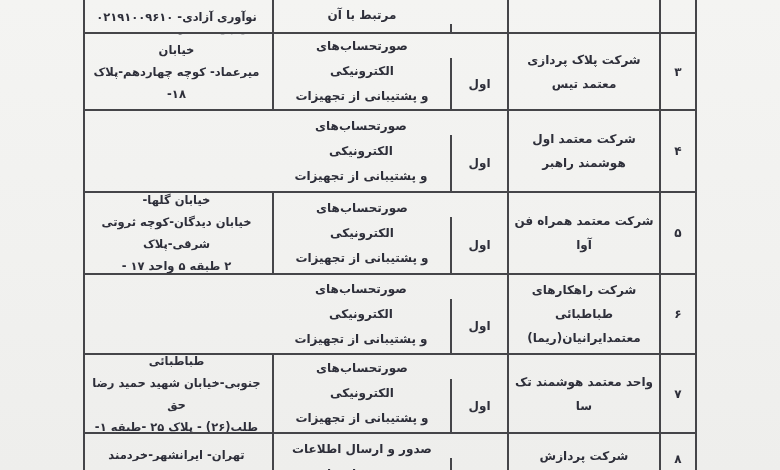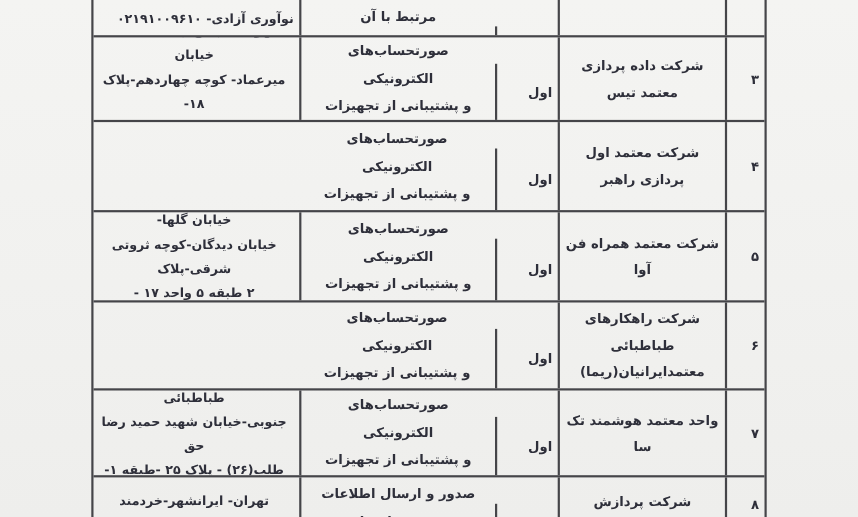--- a/index.html
+++ b/index.html
@@ -34,20 +34,21 @@
     display: flex;
     flex-direction: row; 
     border-bottom: 2px solid #454549;
     box-sizing: border-box;
   }
   .row:last-child { border-bottom: none; }
   .cell {
     box-sizing: border-box;
     display: flex;
     align-items: center;
+    justify-content: center;
     text-align: center;
     padding: 2px 5px;
     overflow: hidden;
     border-left: 2px solid #454549; 
   }
   .cell:last-child { border-left: none; }
   .cell-num      { flex: 0 0 36px; }
   .cell-company  { flex: 0 0 152px; line-height: 24px; }
   .cell-grade    { flex: 0 0 57px; margin-top: 24px; }
   .cell-services { flex: 0 0 178px; line-height: 25px; }
@@ -90,21 +91,21 @@
       <div class="cell cell-address">
         <span class="multiline">نوآوری آزادی- ۰۲۱۹۱۰۰۹۶۱۰</span>
       </div>
     </div>
 
     <div class="row row-h-3">
       <div class="cell cell-num">
         <span>۳</span>
       </div>
       <div class="cell cell-company">
-        <span class="multiline">شرکت داده پردازی معتمد تیس</span>
+        <span class="multiline">شرکت پلاک پردازی معتمد تیس</span>
       </div>
       <div class="cell cell-grade">
         <span>اول</span>
       </div>
       <div class="cell cell-services">
         <span class="multiline">صدور و ارسال اطلاعات صورتحساب‌های
 الکترونیکی
 و پشتیبانی از تجهیزات مرتبط با آن</span>
       </div>
       <div class="cell cell-address">
@@ -112,21 +113,21 @@
 میرعماد- کوچه چهاردهم-پلاک ۱۸-
 طبقه۲-واحد ۳- ۹۰۰۰۱۵۱۵</span>
       </div>
     </div>
 
     <div class="row row-h-4">
       <div class="cell cell-num">
         <span>۴</span>
       </div>
       <div class="cell cell-company">
-        <span class="multiline">شرکت معتمد اول پردازی راهبر</span>
+        <span class="multiline">شرکت معتمد اول هوشمند راهبر</span>
       </div>
       <div class="cell cell-grade">
         <span>اول</span>
       </div>
       <div class="cell cell-services">
         <span class="multiline">صدور و ارسال اطلاعات صورتحساب‌های
 الکترونیکی
 و پشتیبانی از تجهیزات مرتبط با آن</span>
       </div>
     </div>

